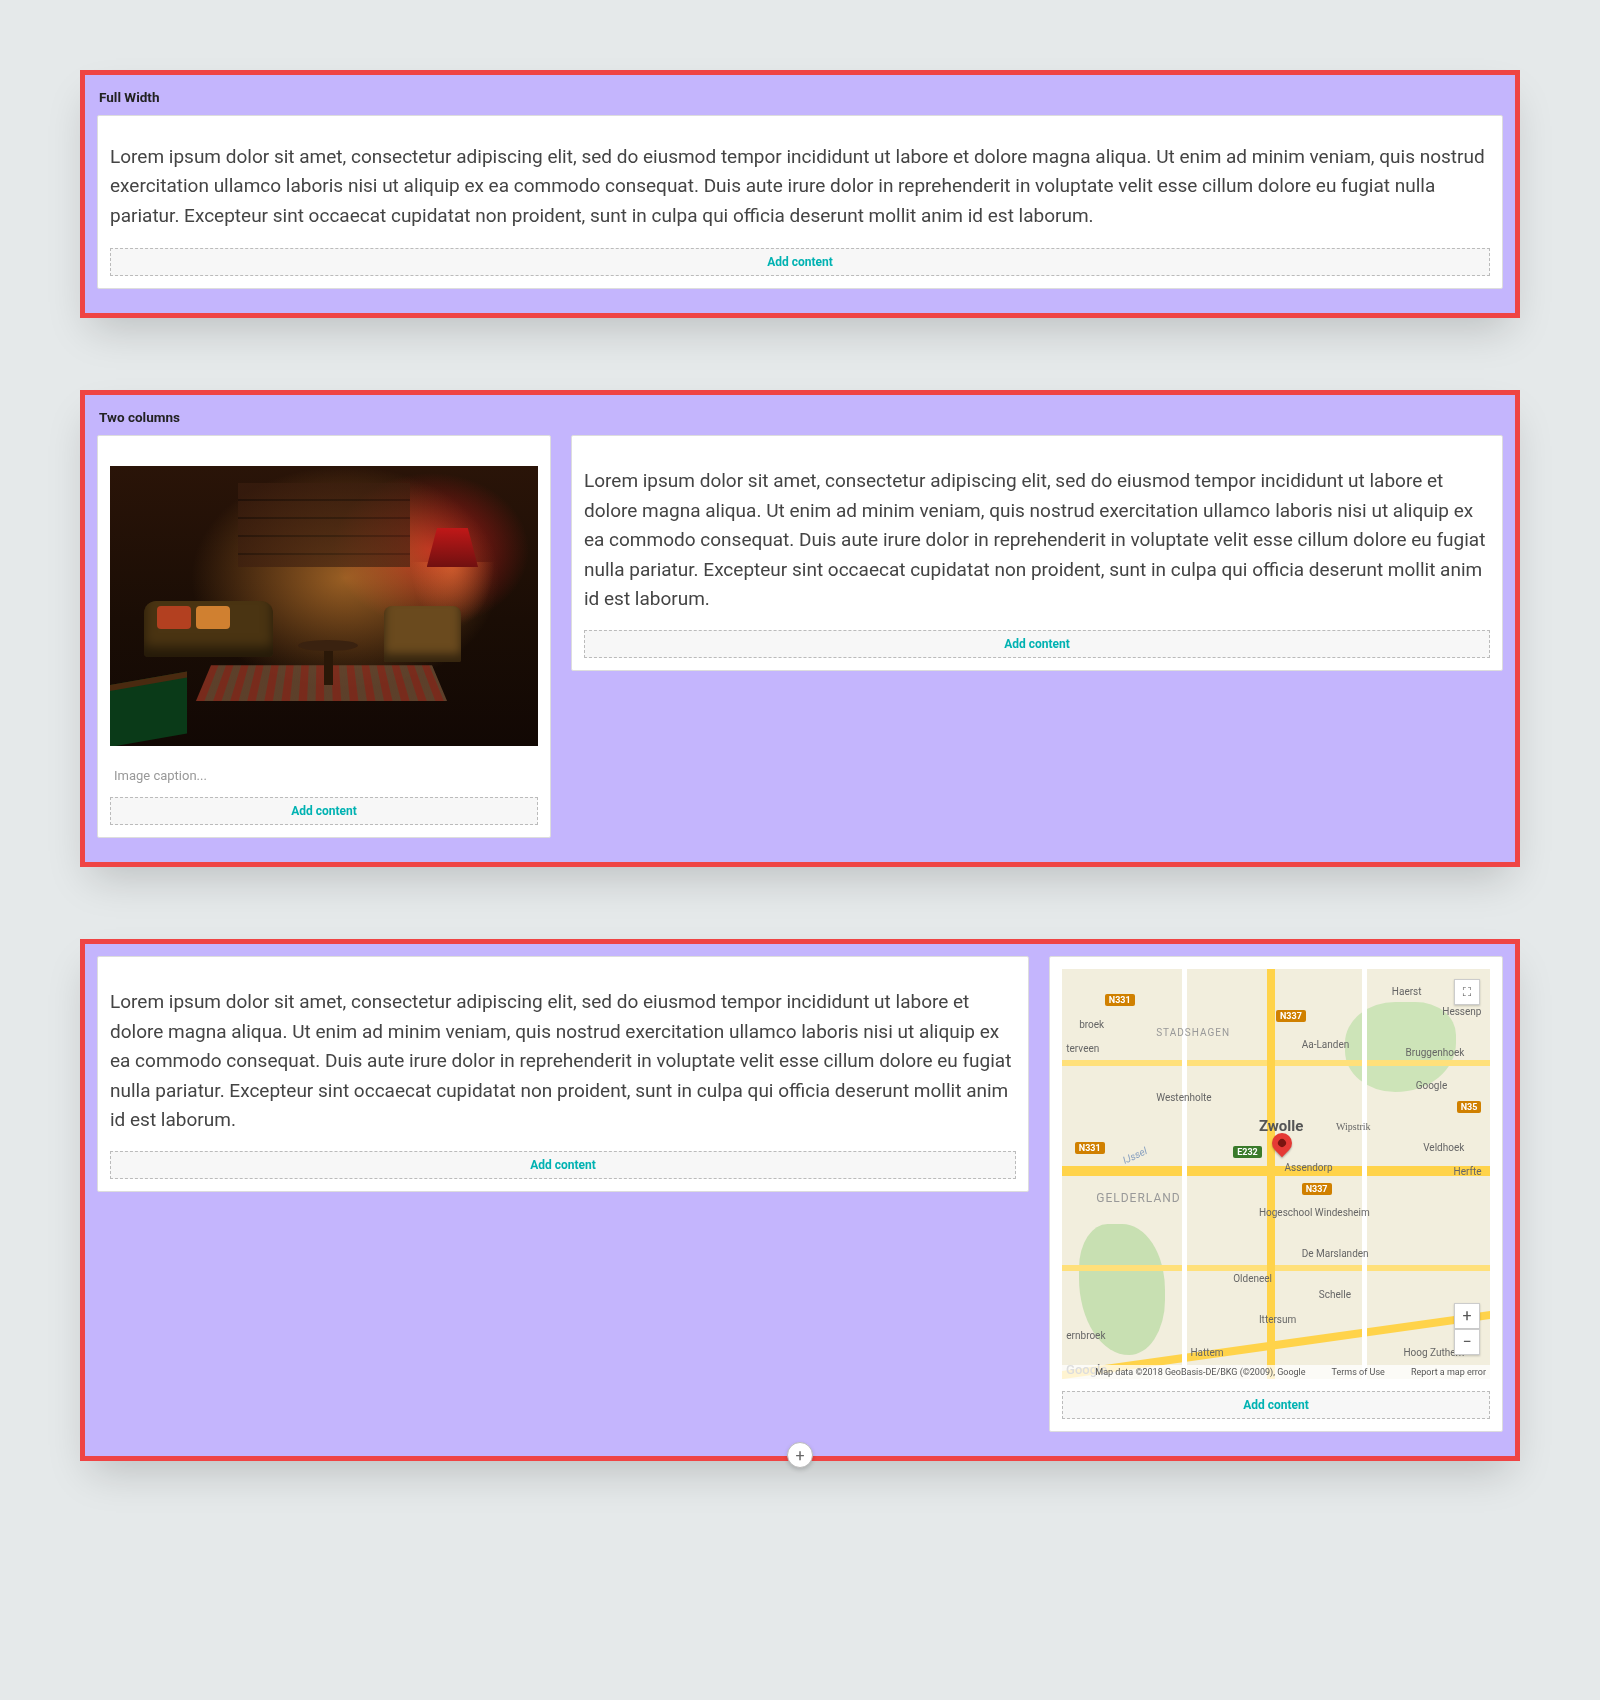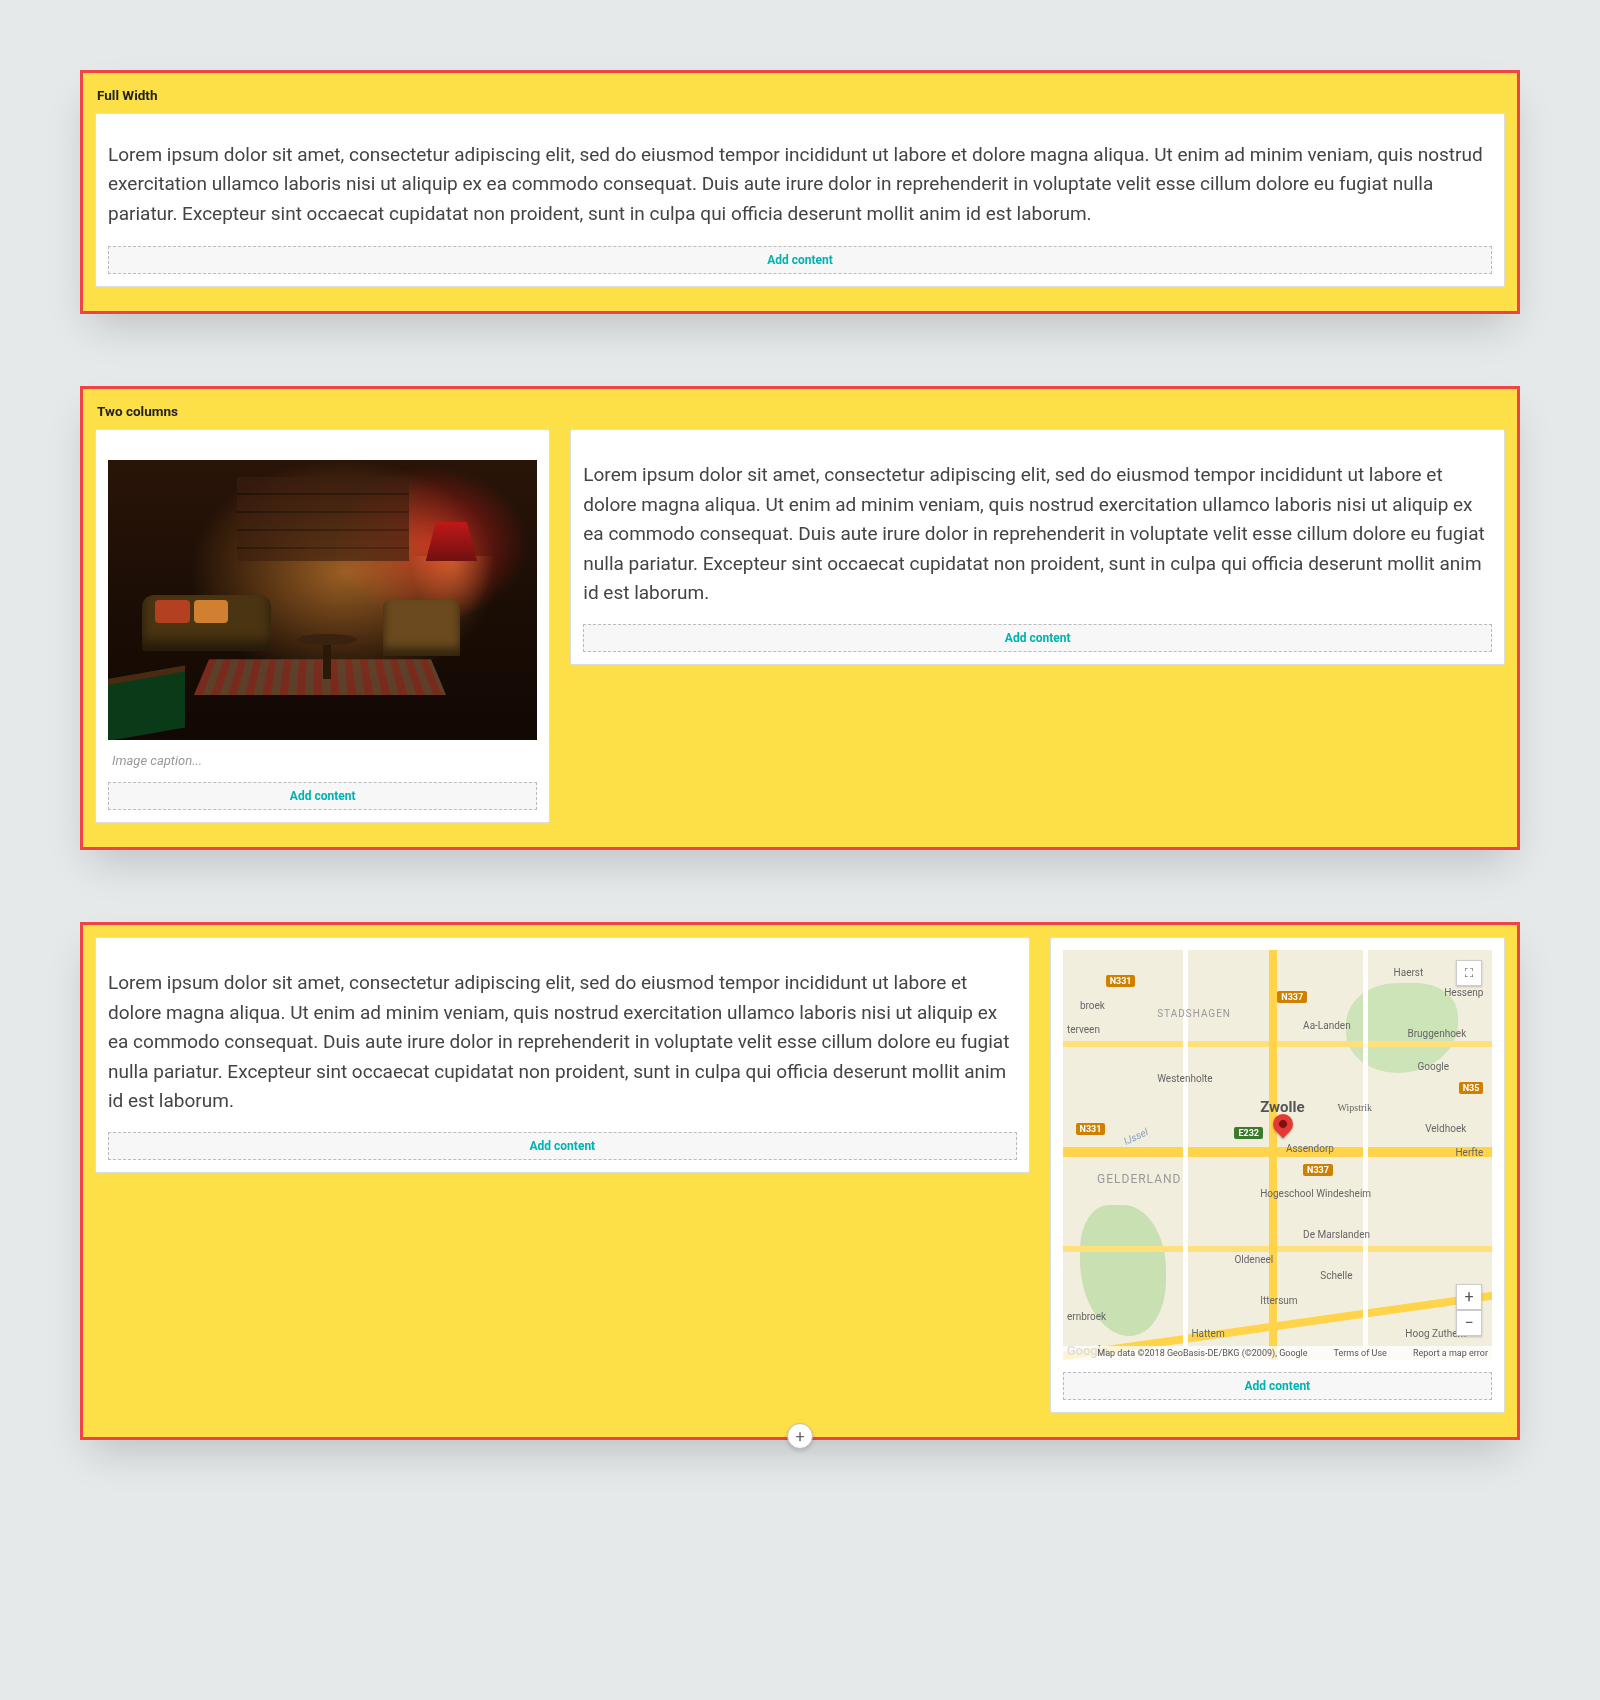--- a/index.html
+++ b/index.html
@@ -4,22 +4,22 @@
 <style>
   * { box-sizing: border-box; margin: 0; padding: 0; }
   body {
     background: #e5e9ea;
     font-family: -apple-system, BlinkMacSystemFont, "Segoe UI", Roboto, Arial, sans-serif;
     font-size: 13px;
     color: #333;
     padding: 70px 80px 80px 80px;
   }
   .section {
-    background: #fde047;
-    border: 3px solid #ef4444;
+    background: #c4b5fd;
+    border: 5px solid #ef4444;
     margin-bottom: 72px;
     padding: 12px 12px 24px 12px;
     box-shadow: 0 20px 40px -10px rgba(0,0,0,0.18);
     position: relative;
   }
   .section:last-child { margin-bottom: 0; }
   .section-title {
     font-size: 13.5px;
     font-weight: 700;
     color: #222;
@@ -110,24 +110,23 @@
     opacity:0.7;
   }
   .pool {
     position:absolute; left:0; bottom:0; width:18%; height:22%;
     background:#0a3a18;
     transform: skewY(-10deg);
     transform-origin: bottom left;
     border-top: 6px solid #4a2a10;
   }
   .caption {
-    font-style: italic;
     color: #999;
     font-size: 13px;
-    padding: 13px 4px 14px 4px;
+    padding: 22px 4px 14px 4px;
   }
   .map-wrap {
     position: relative;
     width: 100%;
     height: 410px;
     overflow: hidden;
     background: #f4f0e6;
   }
   .map-land { position:absolute; inset:0; background:#f2eedd; }
   .map-green1 { position:absolute; left:4%; top:62%; width:20%; height:32%; background:#c8e0b2; border-radius:40% 60% 50% 70%; }

